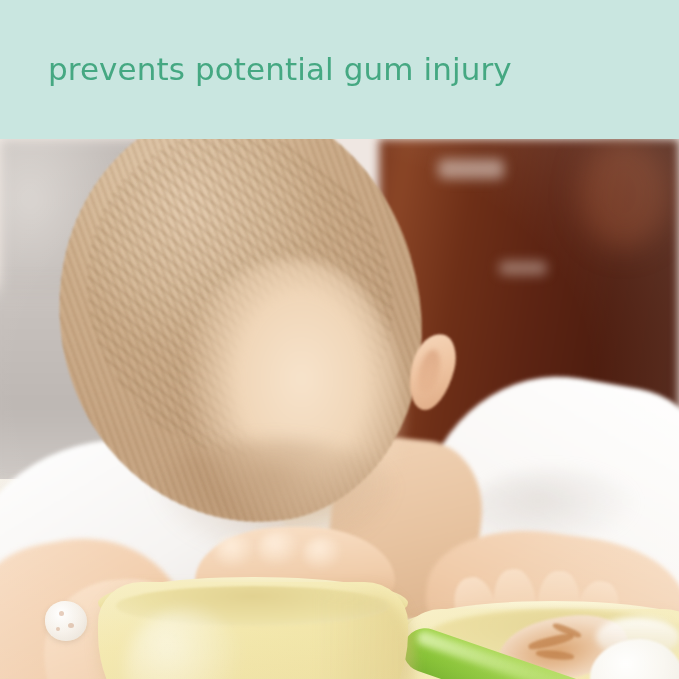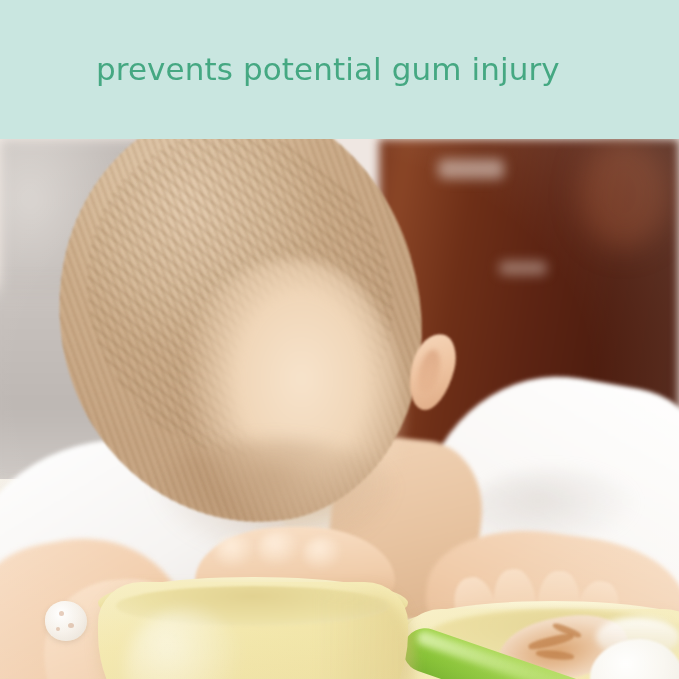--- a/index.html
+++ b/index.html
@@ -34,21 +34,20 @@
     padding-left: 48px;
   }
   .banner-line {
     font-family: "DejaVu Sans", sans-serif;
     font-size: 31px;
     line-height: 41px;
     letter-spacing: 0.1px;
     color: #45a882;
     white-space: nowrap;
     font-weight: 400;
-    margin-left: 48px;
   }
 
   
   .photo {
     position: absolute;
     left: 0;
     top: 139px;
     width: 679px;
     height: 540px;
     overflow: hidden;

